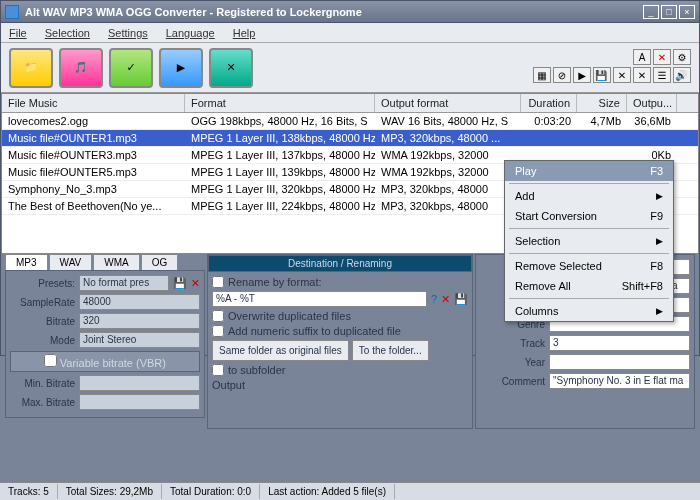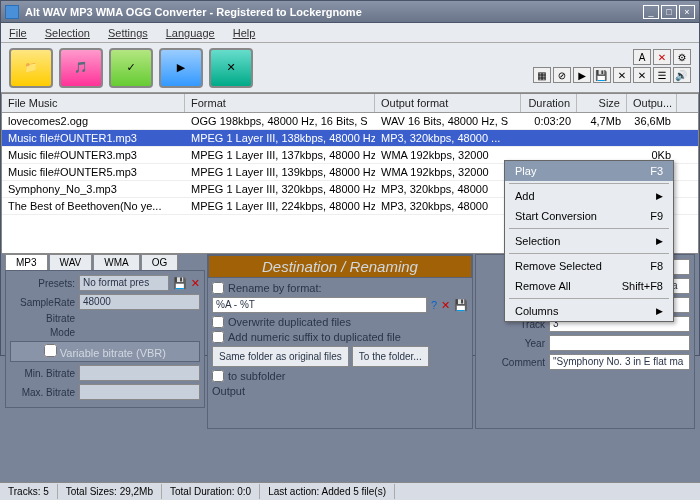--- a/index.html
+++ b/index.html
@@ -34,21 +34,21 @@
 .ctxmenu hr{border:none;border-top:1px solid #aaa;margin:2px 4px;}
 .ctxmenu .arrow{font-size:9px;}
 .bottom{display:flex;height:175px;margin-top:0;gap:2px;padding:0 4px;}
 .panel{background:#7a8499;border:1px solid #5a6479;}
 .tabs{display:flex;gap:1px;margin-bottom:0;}
 .tab{background:#e8ecf0;padding:2px 10px;border:1px solid #888;border-bottom:none;font-size:10px;}
 .tab.active{background:#fff;}
 .leftpanel{width:200px;}
 .midpanel{flex:1;}
 .rightpanel{width:220px;}
-.pheader{background:#a16207;color:#d0d8e0;text-align:center;padding:2px;font-size:15px;border:1px solid #5a6479;font-style:italic;}
+.pheader{background:#0c4a6e;color:#d0d8e0;text-align:center;padding:2px;font-size:10px;border:1px solid #5a6479;}
 .pbody{padding:4px;color:#2a3448;}
 .prow{display:flex;align-items:center;margin-bottom:3px;gap:4px;}
 .prow label{width:65px;text-align:right;color:#2a3448;font-size:10px;}
 .prow .field{flex:1;background:#c8d0dc;border:1px solid #888;padding:1px 3px;font-size:10px;height:16px;}
 .prow .fieldw{flex:1;background:#fff;border:1px solid #888;padding:1px 3px;font-size:10px;height:16px;}
 .chk{display:flex;align-items:center;gap:4px;margin-bottom:3px;font-size:10px;color:#2a3448;}
 .chk input{width:12px;height:12px;}
 .btnrow{display:flex;gap:3px;margin:3px 0;}
 .btn{background:#e8ecf0;border:1px solid #888;padding:4px 6px;font-size:10px;}
 .vbrtitle{background:#8a94a9;color:#d0d8e0;text-align:center;padding:2px;font-size:10px;border:1px solid #5a6479;margin:3px 0;}
@@ -223,23 +223,25 @@
             <div class="field">No format pres</div>
             <span>💾</span>
             <span style="color:#c00">✕</span>
           </div>
    <div class="prow">
             <label>SampleRate</label>
             <div class="field">48000</div>
           </div>
    <div class="prow">
             <label>Bitrate</label>
+            <div class="field">320</div>
           </div>
    <div class="prow">
             <label>Mode</label>
+            <div class="field">Joint Stereo</div>
           </div>
    <div class="vbrtitle"><input type="checkbox" style=""> <span>Variable bitrate (VBR)</span></div>
    <div class="prow">
             <label>Min. Bitrate</label>
             <div class="field"></div>
           </div>
    <div class="prow">
             <label>Max. Bitrate</label>
             <div class="field"></div>
           </div>
@@ -287,20 +289,24 @@
           </div>
    <div class="prow">
             <label>Artist</label>
             <div class="fieldw">Nicolaus Esterhazy Sinfonia</div>
           </div>
    <div class="prow">
             <label>Album</label>
             <div class="fieldw">The Best of Beethoven</div>
           </div>
    <div class="prow">
+            <label>Genre</label>
+            <div class="fieldw"></div>
+          </div>
+   <div class="prow">
             <label>Track</label>
             <div class="fieldw">3</div>
           </div>
    <div class="prow">
             <label>Year</label>
             <div class="fieldw"></div>
           </div>
    <div class="prow">
             <label>Comment</label>
             <div class="fieldw">"Symphony No. 3 in E flat ma</div>

